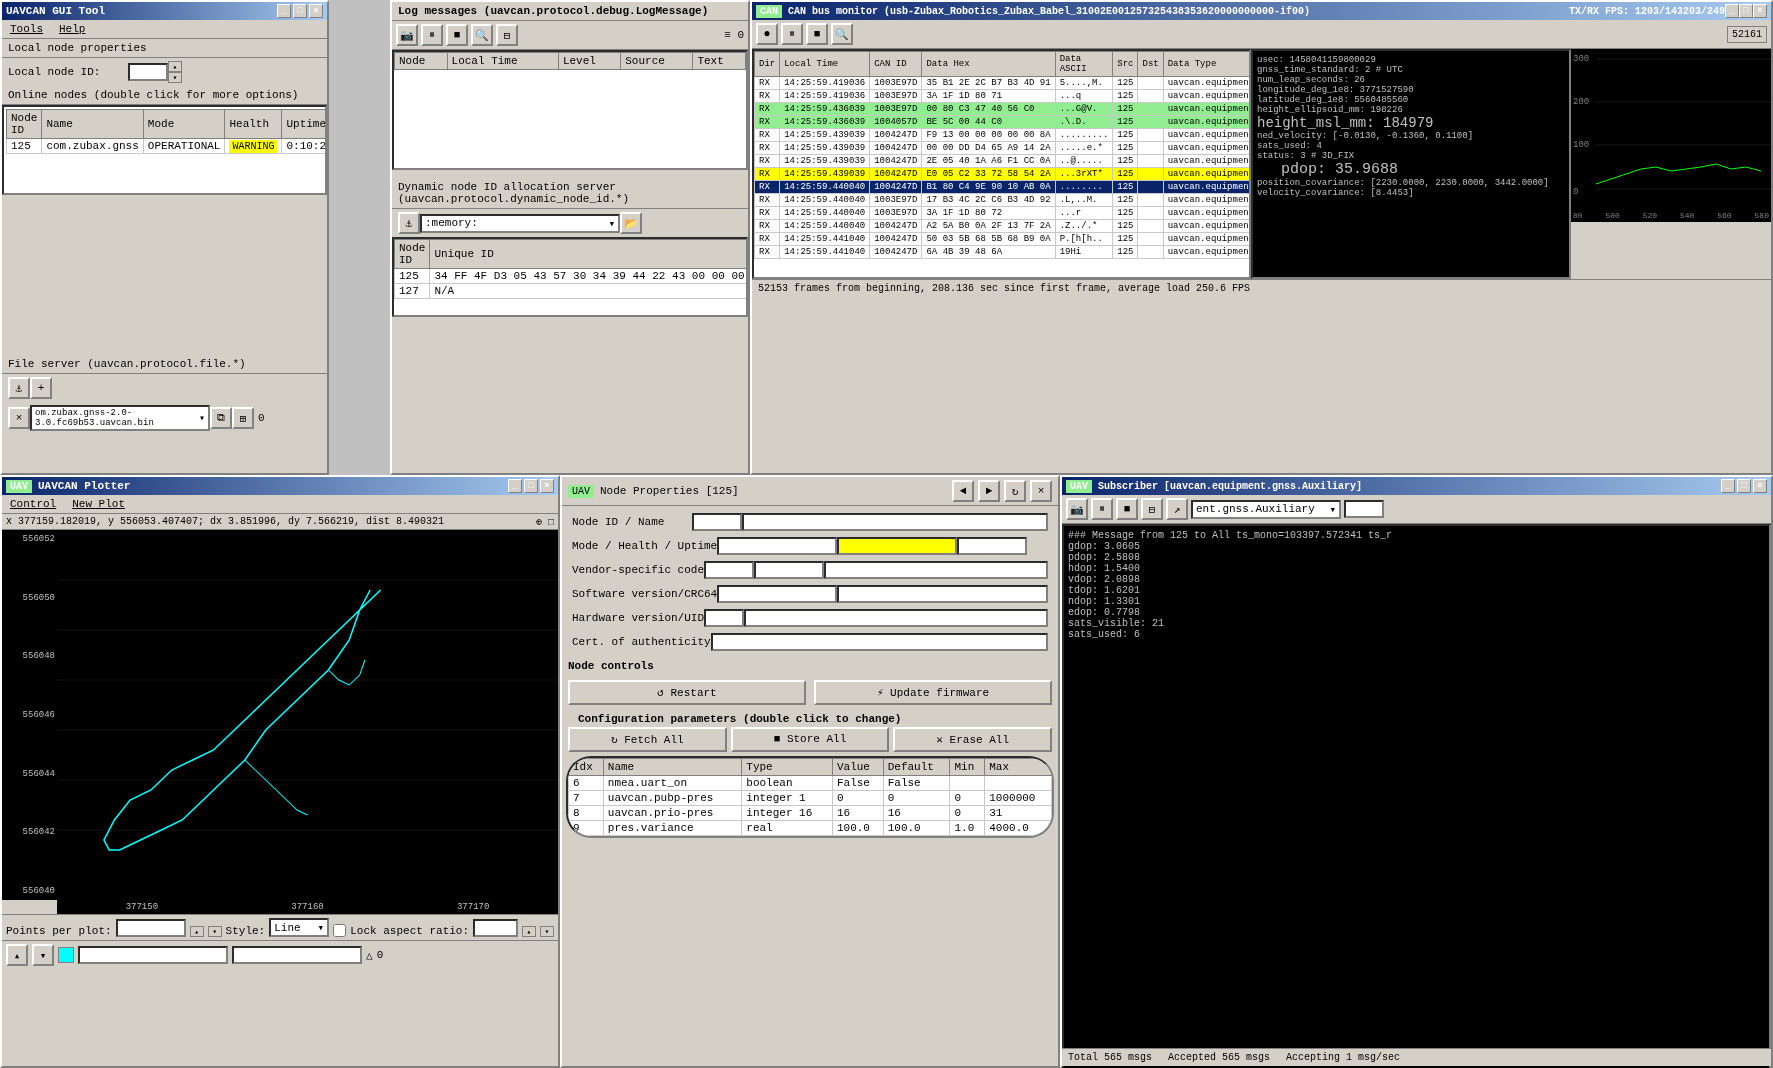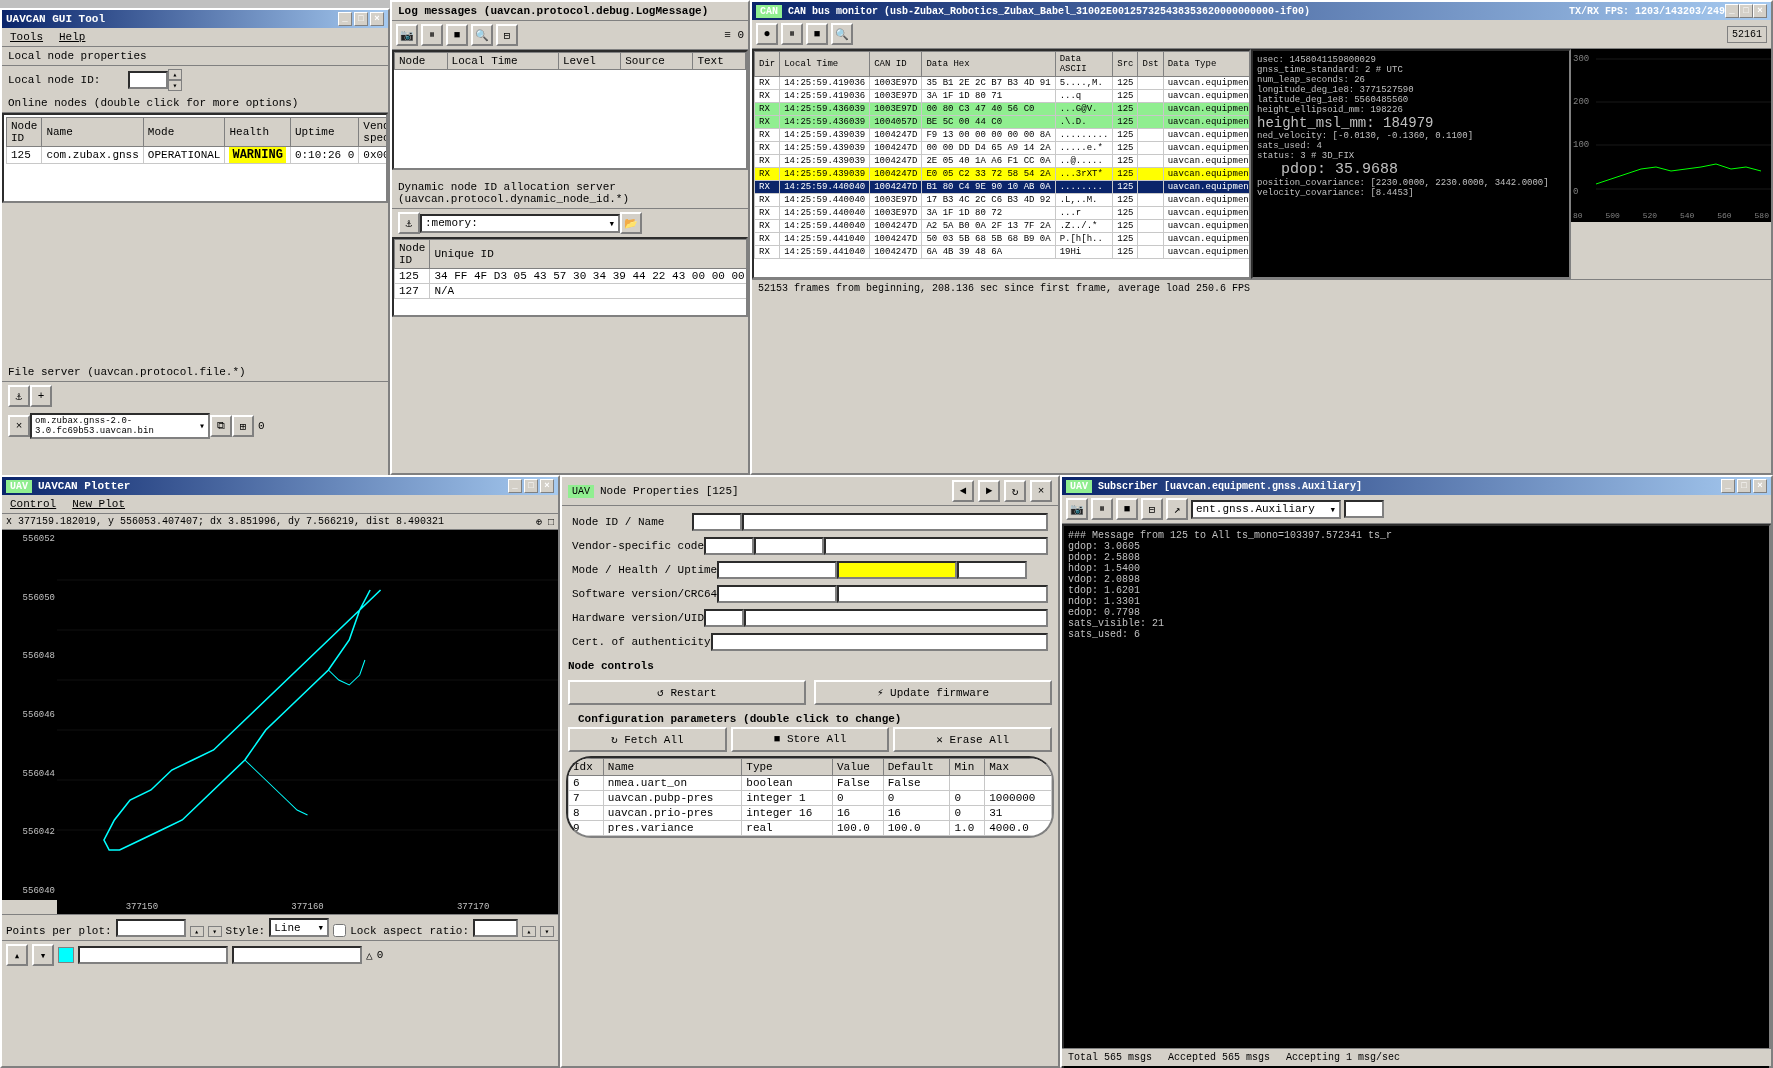--- a/index.html
+++ b/index.html
@@ -102,37 +102,37 @@
     .row-selected {
       background: #0a246a;
       color: #fff;
     }
     .row-highlight-green { background: #90EE90; }
     .row-highlight-yellow { background: #FFFF00; }
     .badge-warning {
       background: #FFFF00;
       color: #000;
       padding: 1px 3px;
-      font-size: 12px;
-      font-weight: bold;
+      font-size: 10px;
+      font-weight: normal;
     }
     input[type="text"], input[type="number"] {
       background: #fff;
       border: 2px inset #808080;
       padding: 1px 3px;
       font-size: 11px;
       font-family: 'Courier New', monospace;
     }
     .inset-panel {
       background: #fff;
       border: 2px inset #808080;
       overflow-y: auto;
     }
     
-    #left-panel { left: 0; top: 8px; width: 390px; height: 475px; }
+    #left-panel { left: 0; top: 0; width: 329px; height: 475px; }
     #log-panel { left: 390px; top: 0; width: 360px; height: 475px; }
     #can-monitor { left: 750px; top: 0; width: 1023px; height: 475px; }
     #plotter { left: 0; top: 475px; width: 560px; height: 593px; }
     #node-info { left: 560px; top: 475px; width: 500px; height: 593px; }
     #subscriber { left: 1060px; top: 475px; width: 713px; height: 593px; }
     .form-row {
       display: flex;
       align-items: center;
       padding: 3px 6px;
       gap: 0;
@@ -666,30 +666,30 @@
     </div>
   </div>
 
   <div style="padding:4px;">
     <div class="form-row">
       <span class="form-label">Node ID / Name</span>
       <input type="text" style="width: 50px;">
       <input type="text" style="flex: 1 1 0%;">
     </div>
     <div class="form-row">
+      <span class="form-label">Mode / Health / Uptime</span>
+      <input type="text" style="width: 120px;">
+      <input type="text" style="width: 120px; background: rgb(255, 255, 0);">
+      <input type="text" style="width: 70px;">
+    </div>
+    <div class="form-row">
       <span class="form-label">Vendor-specific code</span>
       <input type="text" style="width: 50px;">
       <input type="text" style="width: 70px;">
       <input type="text" style="flex: 1 1 0%;">
-    </div>
-    <div class="form-row">
-      <span class="form-label">Mode / Health / Uptime</span>
-      <input type="text" style="width: 120px;">
-      <input type="text" style="width: 120px; background: rgb(255, 255, 0);">
-      <input type="text" style="width: 70px;">
     </div>
     <div class="form-row">
       <span class="form-label">Software version/CRC64</span>
       <input type="text" style="width: 120px;">
       <input type="text" style="flex: 1 1 0%;">
     </div>
     <div class="form-row">
       <span class="form-label">Hardware version/UID</span>
       <input type="text" style="width: 40px;">
       <input type="text" style="flex: 1 1 0%;">

